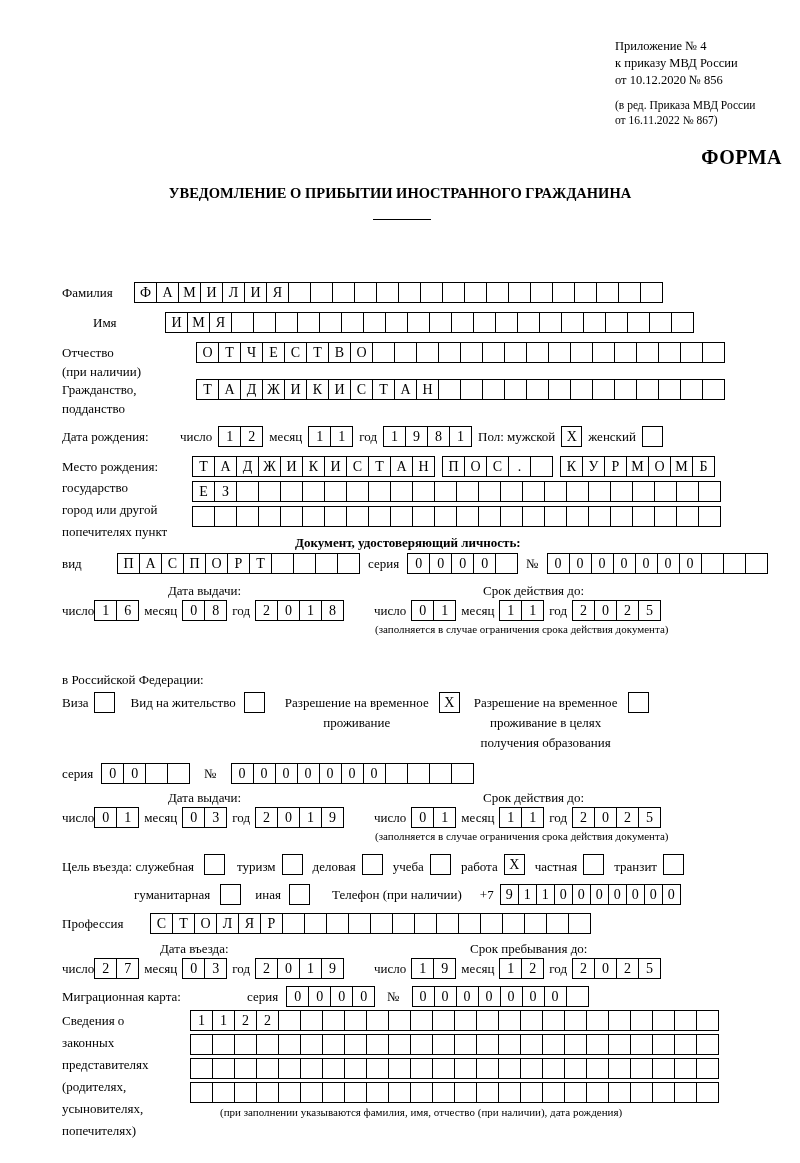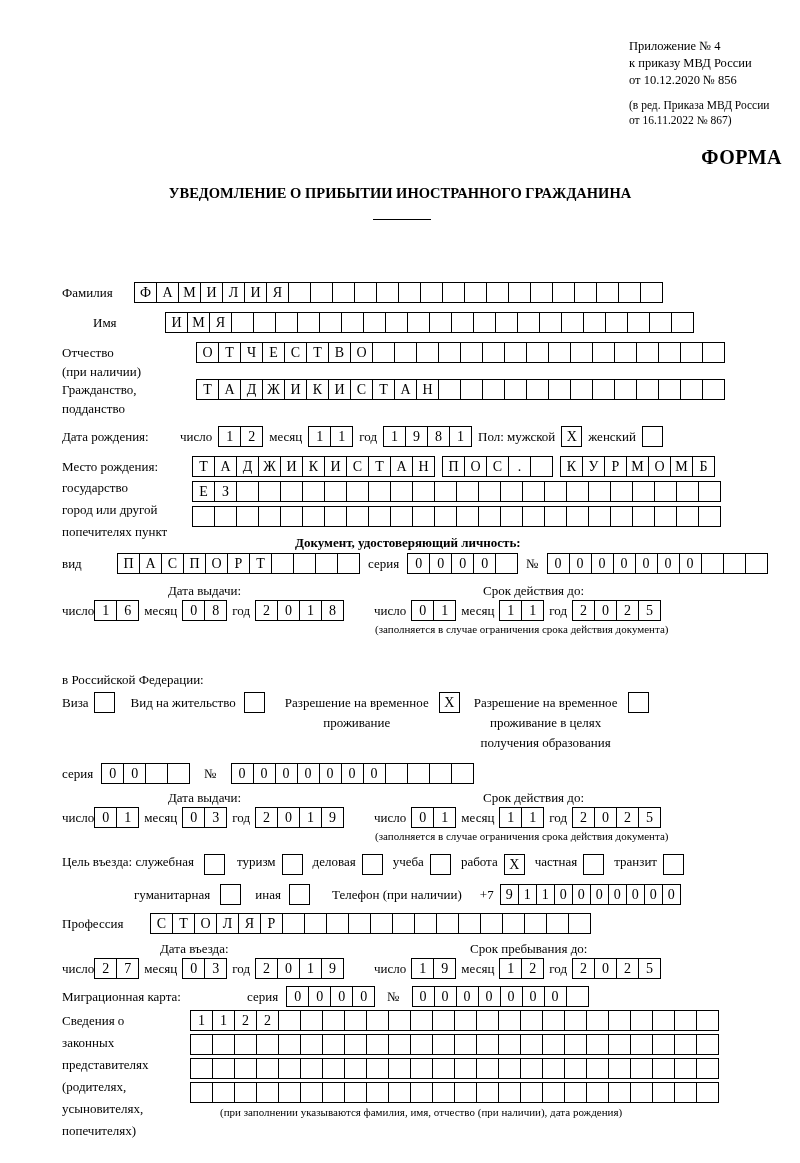--- a/index.html
+++ b/index.html
@@ -8,21 +8,21 @@
     background:#ffffff;
     font-family:"Liberation Serif", serif;
     color:#000;
     position:relative;
     overflow:hidden;
   }
   .page { position:relative; width:800px; height:1163px; padding:0; box-sizing:border-box; }
 
   
   .hdr {
-    position:absolute; left:629px; top:38px; width:170px;
+    position:absolute; left:615px; top:38px; width:170px;
     font-size:12.5px; line-height:1.35;
   }
   .hdr .l { display:block; white-space:nowrap; }
   .hdr .sub { margin-top:9px; font-size:11.5px; line-height:1.35; }
   .forma {
     position:absolute; right:18px; top:146px;
     font-weight:bold; font-size:20px; letter-spacing:.5px;
   }
 
   .title {
@@ -487,21 +487,21 @@
     <div class="lbl" style="margin:0 5px;">год</div>
     <div class="cells">
         <div class="c">2</div>
         <div class="c">0</div>
         <div class="c">2</div>
         <div class="c">5</div>
       </div>
   </div>
   <div style="position:absolute; left:375px; top:830px;" class="note">(заполняется в случае ограничения срока действия документа)</div>
 
-  <div class="row" style="left:62px; top:854px; align-items:flex-start;">
+  <div class="row" style="left:62px; top:854px; align-items:flex-end;">
     <div class="lbl">Цель въезда: служебная</div>
     <div class="box" style="margin-left:10px;"></div>
     <div class="lbl" style="margin-left:12px;">туризм</div>
     <div class="box" style="margin-left:6px;"></div>
     <div class="lbl" style="margin-left:10px;">деловая</div>
     <div class="box" style="margin-left:6px;"></div>
     <div class="lbl" style="margin-left:10px;">учеба</div>
     <div class="box" style="margin-left:6px;"></div>
     <div class="lbl" style="margin-left:10px;">работа</div>
     <div class="box" style="margin-left:6px;">X</div>

